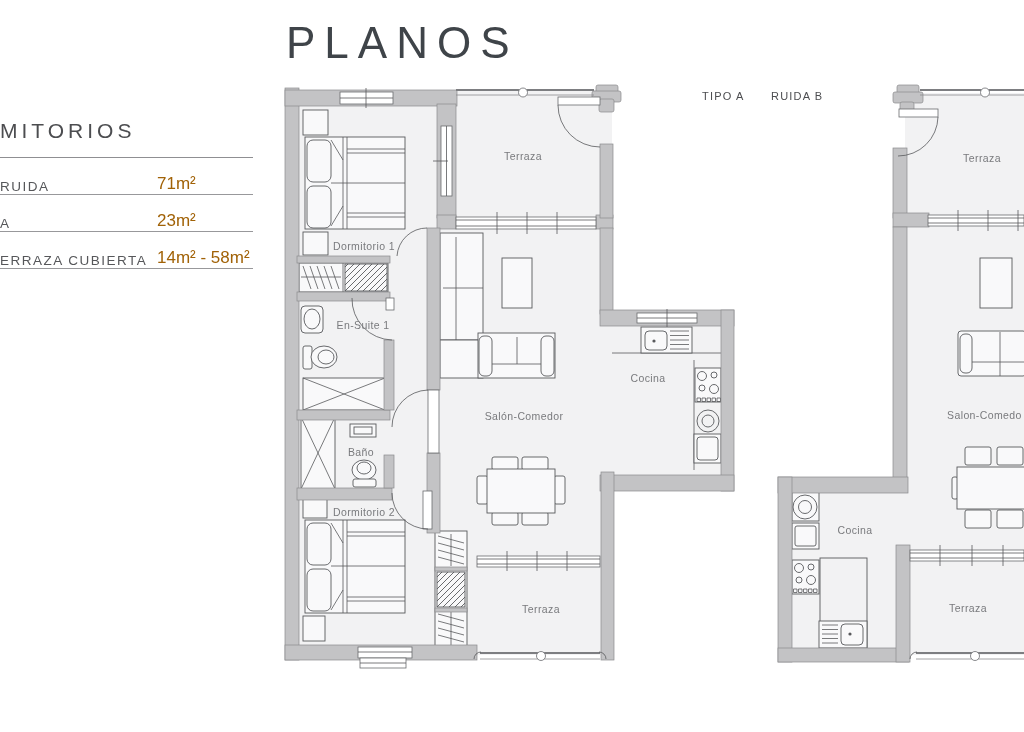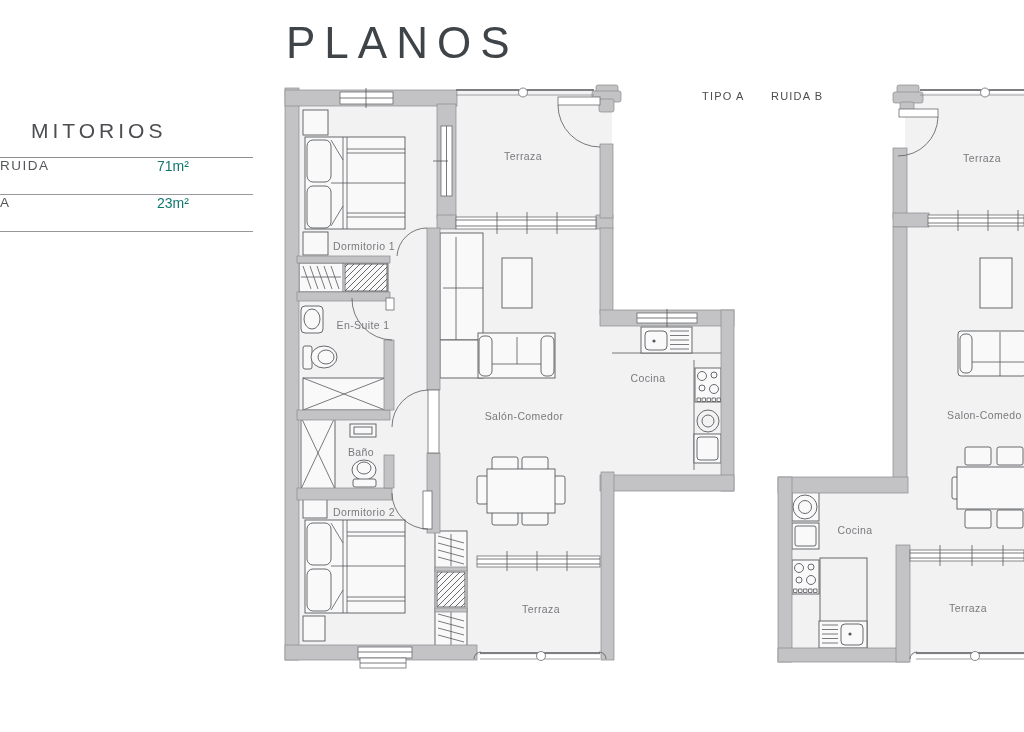--- a/index.html
+++ b/index.html
@@ -5,25 +5,25 @@
   * { margin:0; padding:0; box-sizing:border-box; }
   html,body { width:1024px; height:732px; background:#ffffff; overflow:hidden;
               font-family:"Liberation Sans", sans-serif; position:relative; }
   .page { position:absolute; left:0; top:0; width:1024px; height:632px; background:#fff; }
 
   .title { position:absolute; left:286px; top:18px; font-size:44px; font-weight:300;
            letter-spacing:9px; color:#3f4449; }
 
   
   .spec { position:absolute; left:0; top:118px; width:253px; color:#55565a; }
-  .spec-header { font-size:21px; letter-spacing:4px; color:#4c4d50; height:39px; line-height:26px;padding-left:31px; }
+  .spec-header { font-size:21px; letter-spacing:4px; color:#4c4d50; height:39px; line-height:26px; }
   .spec-rows { border-top:1px solid #8f8f92; }
-  .spec-row { display:flex; align-items:flex-start; height:37px; border-bottom:1px solid #98989b; }
+  .spec-row { display:flex; align-items:flex-end; height:37px; border-bottom:1px solid #98989b; }
   .spec-row .lbl { width:157px; font-size:13.5px; letter-spacing:1.5px; color:#56575a; }
-  .spec-row .val { font-size:14px; color:#0f766e; }
+  .spec-row .val { font-size:17px; color:#a16207; }
 
   .tipo-label { position:absolute; top:90px; font-size:11px; letter-spacing:1.2px; color:#4c4d50; z-index:5; }
   #tipoA { left:702px; } #tipoB { left:771px; }
 
   svg { position:absolute; display:block; }
   #planA { left:283px; top:83px; }
   #planB { left:770px; top:83px; }
 
   svg text { font-family:"Liberation Sans", sans-serif; font-size:10.5px; fill:#797a7d; letter-spacing:0.4px; }
   .w   { fill:#c3c3c5; stroke:#8a8b8d; stroke-width:0.7; }
@@ -45,20 +45,24 @@
   <div class="spec">
     <div class="spec-header">MITORIOS</div>
     <div class="spec-rows">
       <div class="spec-row">
         <span class="lbl">RUIDA</span>
         <span class="val">71m²</span>
       </div>
       <div class="spec-row">
         <span class="lbl">A</span>
         <span class="val">23m²</span>
+      </div>
+      <div class="spec-row">
+        <span class="lbl">ERRAZA CUBIERTA</span>
+        <span class="val">14m² - 58m²</span>
       </div>
     </div>
   </div>
 
   <div class="tipo-label" id="tipoA">TIPO A</div>
   <div class="tipo-label" id="tipoB">RUIDA B</div>
 
   <svg id="planA" width="455" height="590" viewBox="283 83 455 590">
     <defs>
       <pattern id="hatchA" patternUnits="userSpaceOnUse" width="6" height="6">

